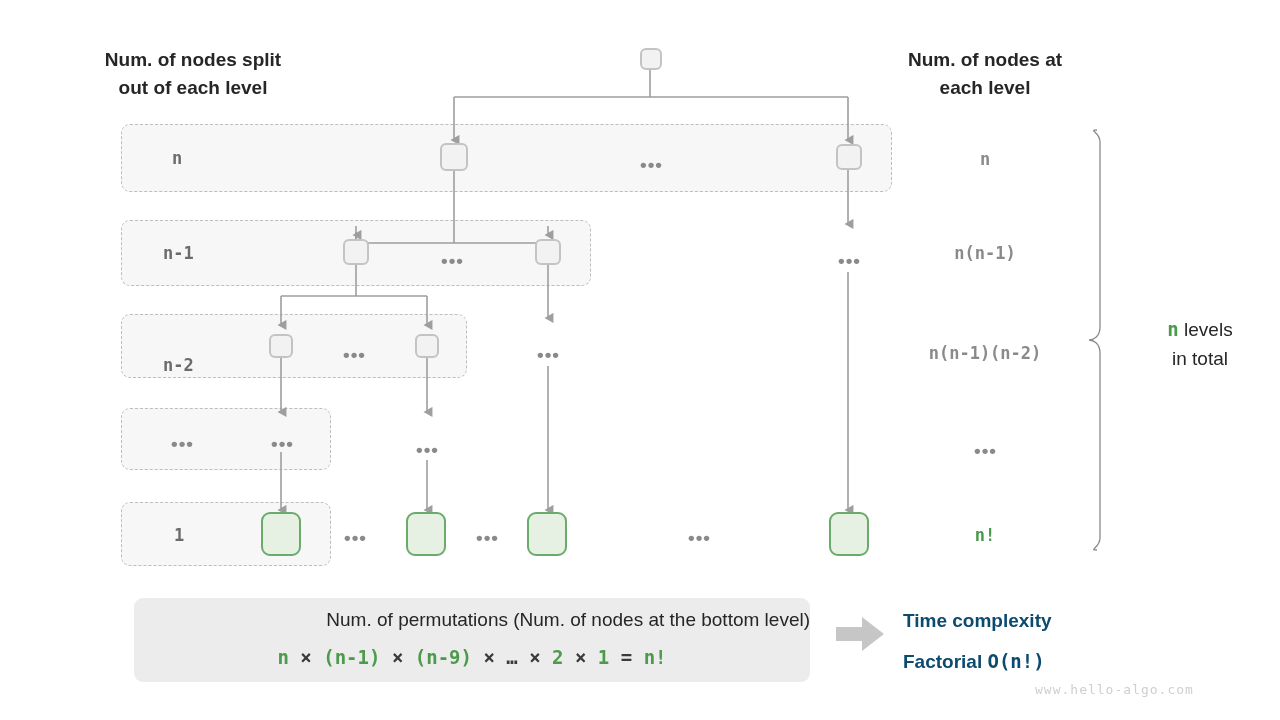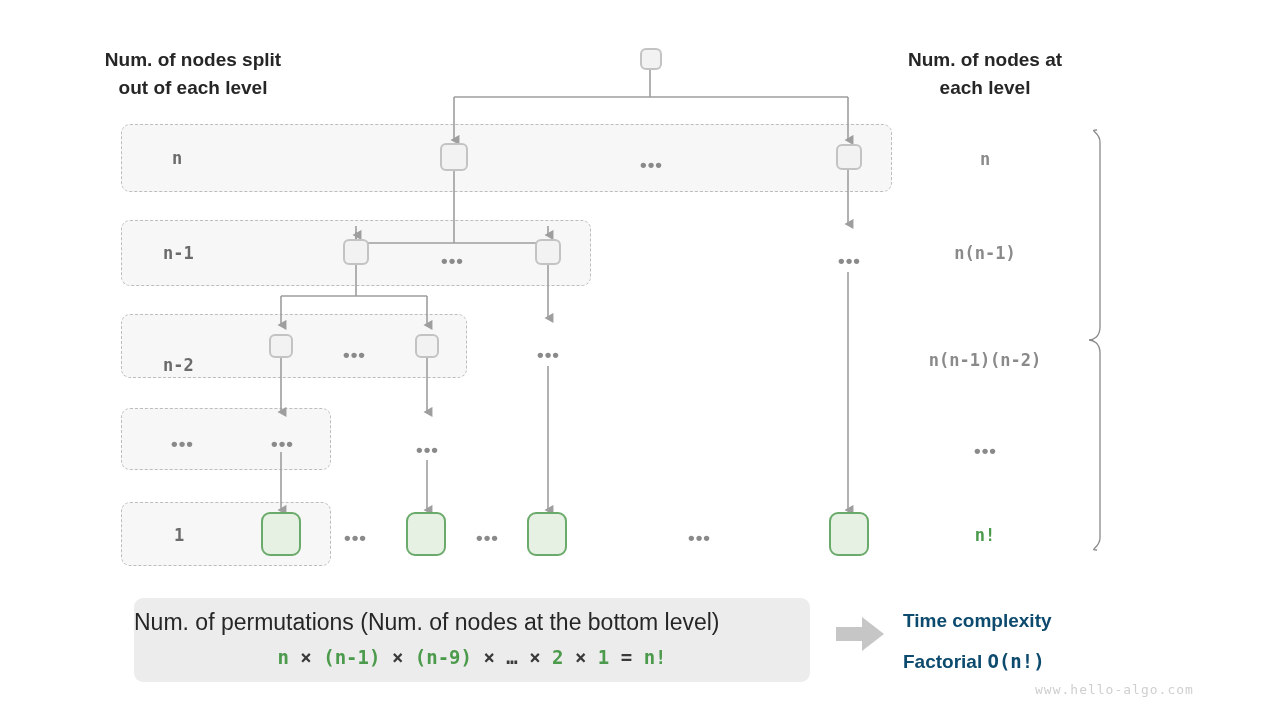--- a/index.html
+++ b/index.html
@@ -77,21 +77,21 @@
   svg.lines{position:absolute;left:0;top:0;width:1280px;height:720px;pointer-events:none;}
 
   #sumbox{
     position:absolute;
     left:134px;top:598px;width:676px;height:84px;
     background:#ececec;
     border-radius:9px;
   }
   #sum-line1{
     position:absolute;left:0;top:11px;width:676px;
-    text-align:left;font-size:23px;color:#262626;
+    text-align:right;font-size:19px;color:#262626;
   }
   #sum-line2{
     position:absolute;left:0;top:48px;width:676px;
     text-align:center;
     font-family:"DejaVu Sans Mono", monospace;
     font-weight:bold;font-size:19px;color:#262626;
     white-space:pre;
   }
   #sum-line2 .g{color:#4c9a4c;}
   #sum-line2 .op{color:#3a3a3a;font-weight:bold;}
@@ -212,38 +212,42 @@
   <div class="node green" style="left:829px;top:512px;width:40px;height:44px;"></div>
 
   <div class="split-label" style="left:172px;top:148px;">n</div>
   <div class="split-label" style="left:163px;top:243px;">n-1</div>
   <div class="split-label" style="left:163px;top:355px;">n-2</div>
   <div class="dots" style="left:171px;top:434px;">•••</div>
   <div class="split-label" style="left:174px;top:525px;">1</div>
 
   <div class="count-label" style="left:905px;top:149px;width:160px;">n</div>
   <div class="count-label" style="left:905px;top:243px;width:160px;text-align:center;">n(n-1)</div>
-  <div class="count-label" style="left:905px;top:350px;width:160px;">n(n-1)(n-2)</div>
+  <div class="count-label" style="left:905px;top:343px;width:160px;">n(n-1)(n-2)</div>
   <div class="dots" style="left:974px;top:441px;">•••</div>
   <div class="count-label green" style="left:905px;top:525px;width:160px;">n!</div>
 
   <div class="dots" style="left:640px;top:155px;">•••</div>
   <div class="dots" style="left:441px;top:251px;">•••</div>
   <div class="dots" style="left:343px;top:345px;">•••</div>
 
   <div class="dots" style="left:416px;top:440px;">•••</div>
   <div class="dots" style="left:537px;top:345px;">•••</div>
   <div class="dots" style="left:838px;top:251px;">•••</div>
 
   <div class="dots" style="left:271px;top:434px;">•••</div>
 
   <div class="dots" style="left:344px;top:528px;">•••</div>
   <div class="dots" style="left:476px;top:528px;">•••</div>
   <div class="dots" style="left:688px;top:528px;">•••</div>
 
+  <div id="levels-note">
+    <span class="gmono">n</span><span> levels</span><br>
+    <span>in total</span>
+  </div>
 
   <div id="sumbox">
     <div id="sum-line1">Num. of permutations (Num. of nodes at the bottom level)</div>
     <div id="sum-line2"><span class="g">n</span><span class="op"> × </span><span class="g">(n-1)</span><span class="op"> × </span><span class="g">(n-9)</span><span class="op"> × </span><span class="op">…</span><span class="op"> × </span><span class="g">2</span><span class="op"> × </span><span class="g">1</span><span class="op"> = </span><span class="g">n!</span></div>
   </div>
 
   <svg class="lines" viewBox="0 0 1280 720" style="height:720px;">
     <path d="M836,627 L862,627 L862,617 L884,634 L862,651 L862,641 L836,641 z" fill="#c6c6c6"></path>
   </svg>
 

